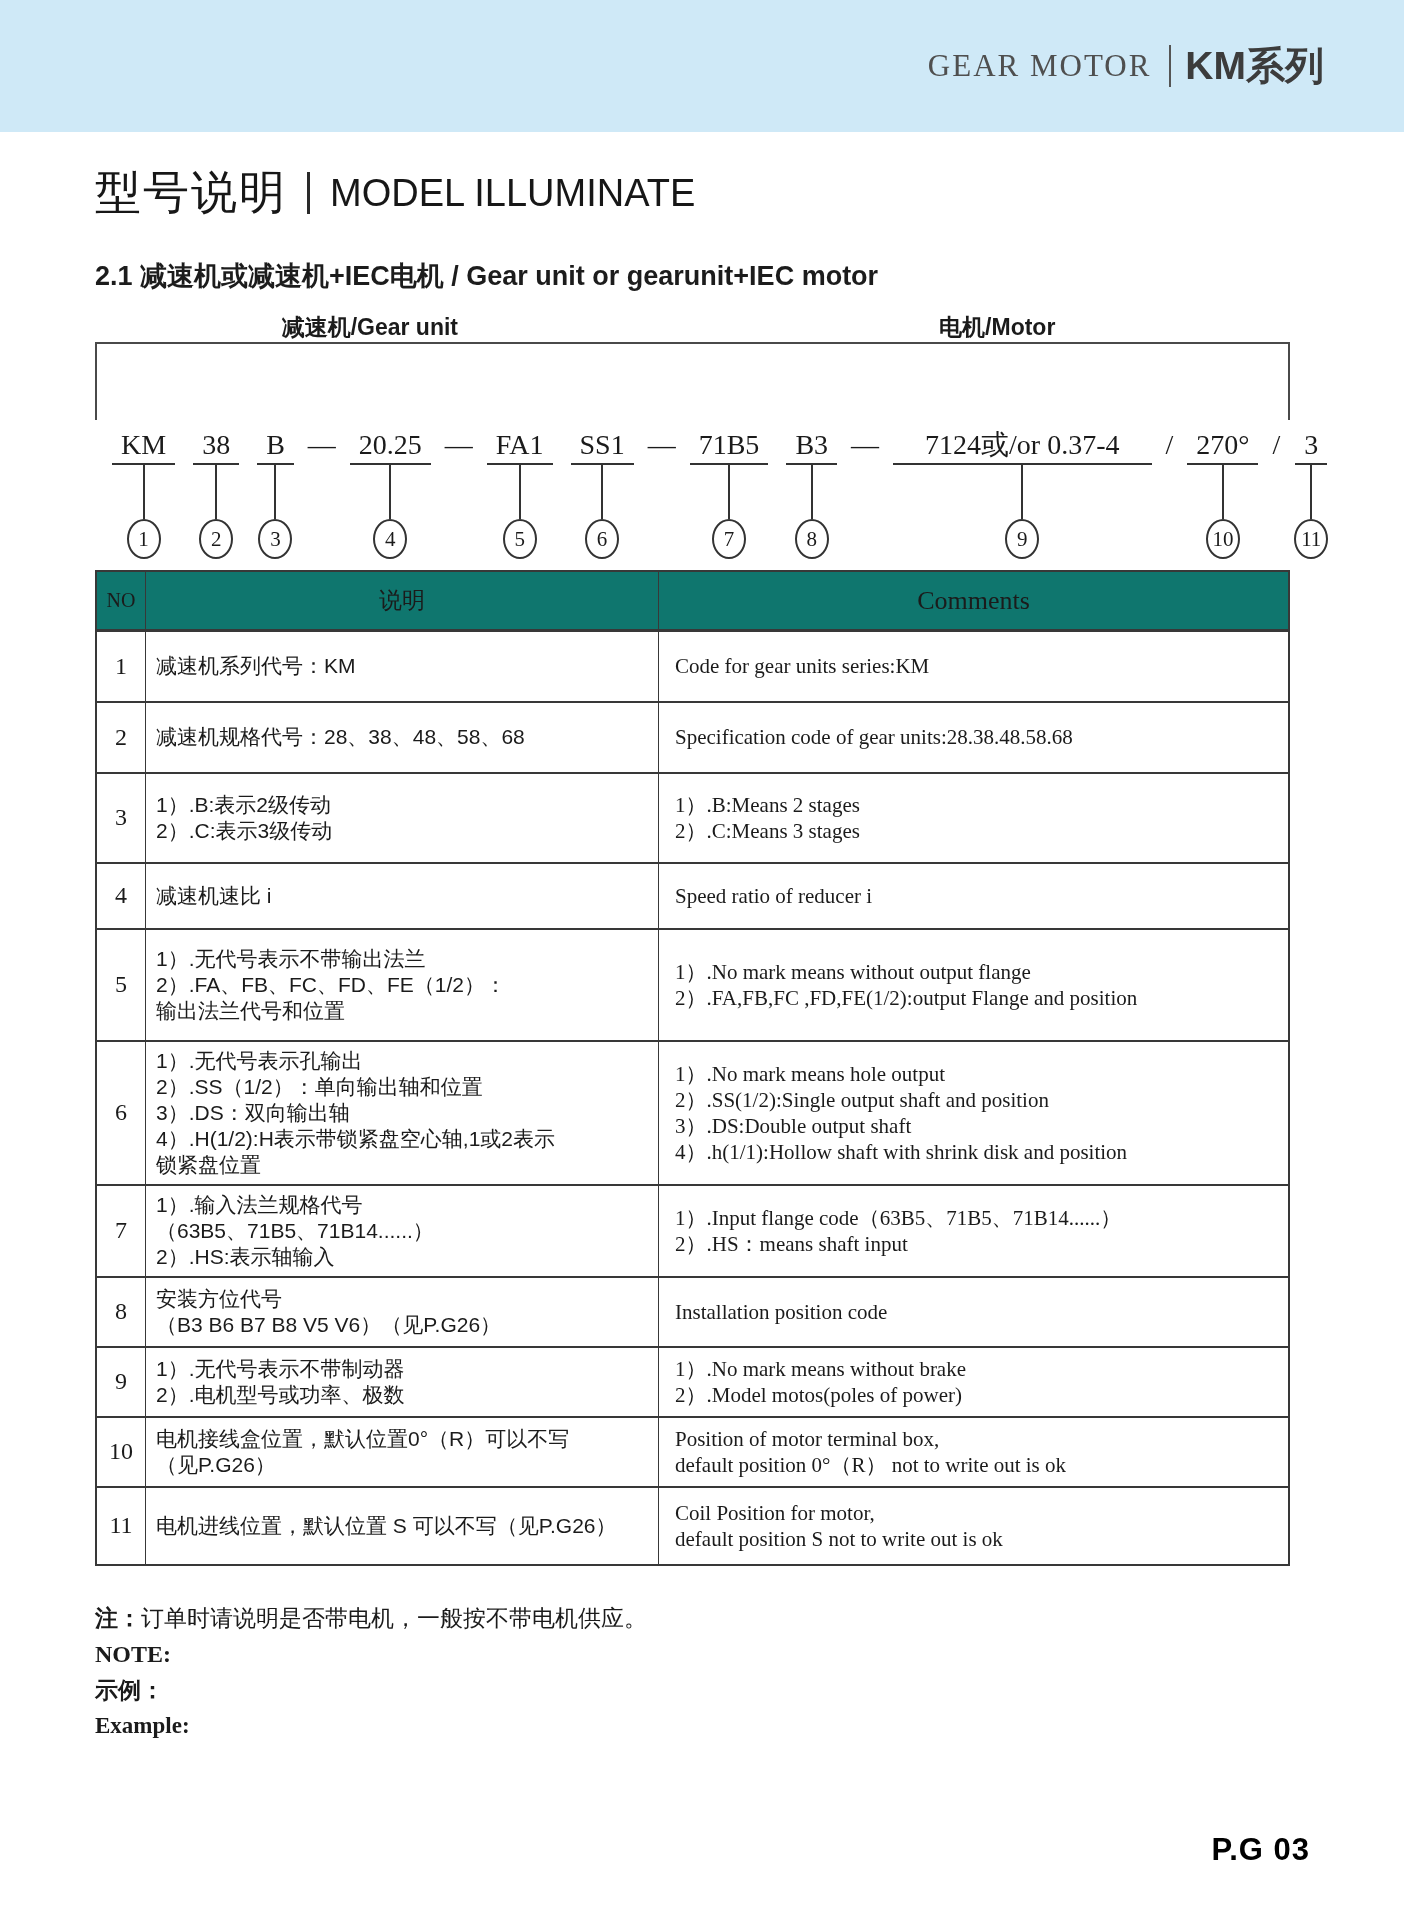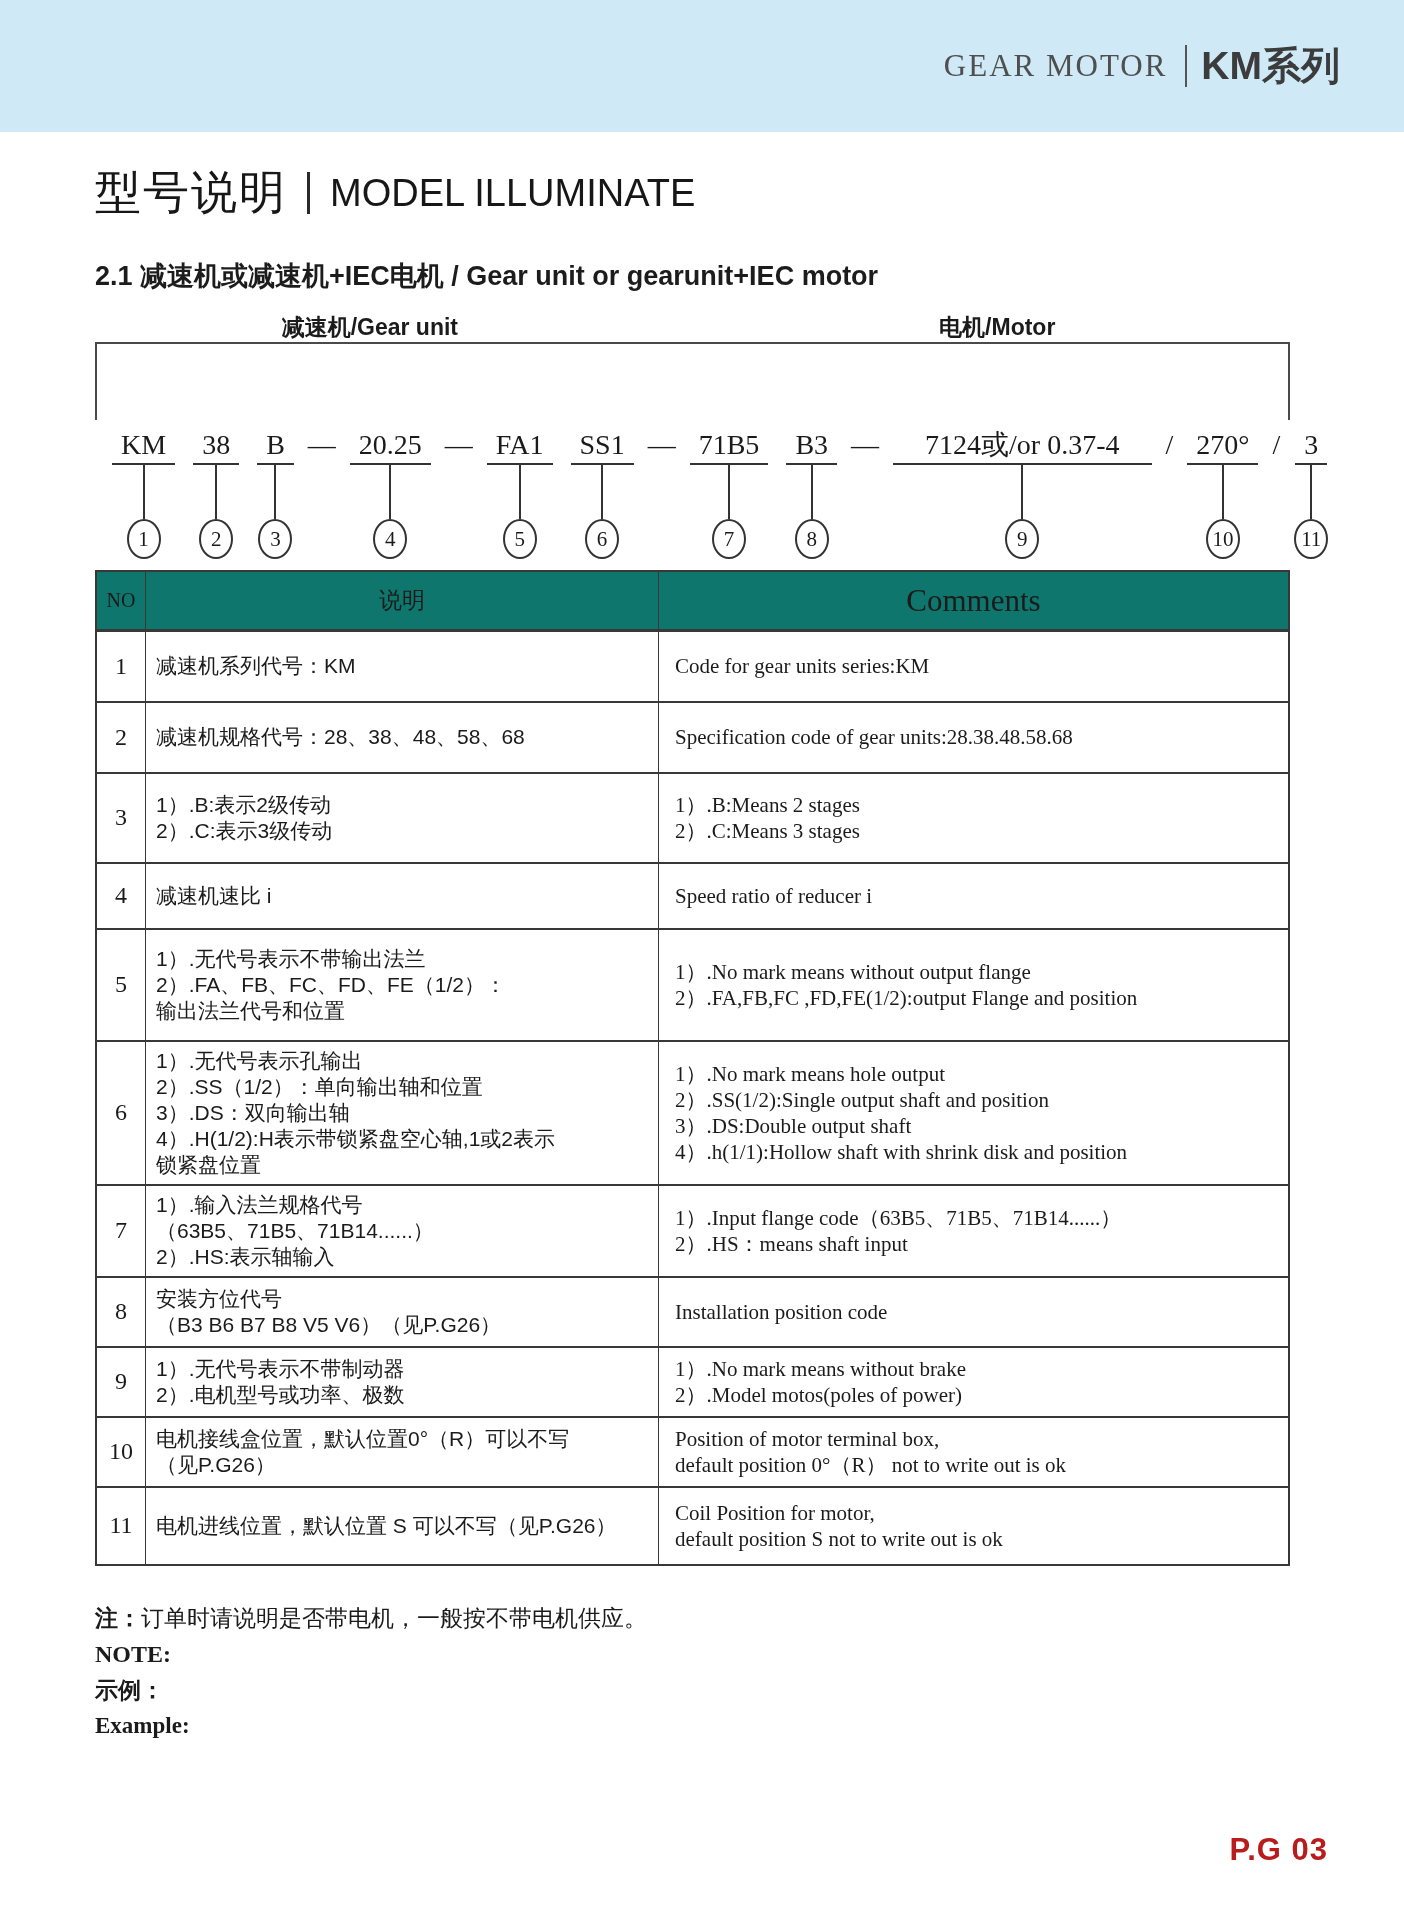--- a/index.html
+++ b/index.html
@@ -5,21 +5,21 @@
   html,body{margin:0;padding:0;}
   body{
     width:1404px;height:1920px;background:#ffffff;overflow:hidden;
     font-family:"Liberation Sans","DejaVu Sans",sans-serif;color:#1b1b1b;
     position:relative;
   }
   
   .top-band{
     height:132px;background:#cfe9f7;
     display:flex;align-items:center;justify-content:flex-end;
-    padding-right:64px;box-sizing:border-box;
+    padding-right:80px;box-sizing:border-box;
   }
   .hdr-en{
     font-family:"Liberation Serif","DejaVu Serif",serif;
     font-size:31px;color:#4f4f4f;letter-spacing:2px;
   }
   .hdr-divider{
     display:inline-block;width:2px;height:42px;background:#555;
     margin:0 14px 0 18px;
   }
   .hdr-cn{font-size:39px;font-weight:bold;color:#3c3c3c;}
@@ -73,21 +73,21 @@
   .spec-table{
     width:100%;border-collapse:collapse;margin-top:4px;
     border:2px solid #383838;
   }
   .spec-table th{
     background:#0f766e;border:1px solid #383838;border-top:2px solid #383838;
     border-bottom:3px solid #383838;height:55px;font-weight:normal;
   }
   .spec-table th.col-no{font-family:"Liberation Serif","DejaVu Serif",serif;font-size:20px;}
   .spec-table th.col-cn{font-size:23px;}
-  .spec-table th.col-en{font-family:"Liberation Serif","DejaVu Serif",serif;font-size:31px;}
+  .spec-table th.col-en{font-family:"Liberation Serif","DejaVu Serif",serif;font-size:26px;}
   .spec-table td{
     border:1px solid #383838;border-top:2px solid #383838;border-bottom:2px solid #383838;
     vertical-align:middle;
   }
   td.cell-no{
     text-align:center;font-family:"Liberation Serif","DejaVu Serif",serif;font-size:24px;
     width:46px;
   }
   td.cell-cn{padding:6px 10px;font-size:21px;width:492px;}
   td.cell-en{
@@ -110,22 +110,22 @@
   .notes p{margin:0;line-height:36px;}
   .note-cn{font-size:23px;}
   .note-cn b{font-weight:bold;}
   .note-label{font-family:"Liberation Serif","DejaVu Serif",serif;font-weight:bold;font-size:24px;}
   .note-en{font-family:"Liberation Serif","DejaVu Serif",serif;font-size:23px;}
   .example-cn{font-size:23px;font-weight:bold;}
   .example-label{font-family:"Liberation Serif","DejaVu Serif",serif;font-weight:bold;font-size:23px;}
   .example-value{font-family:"Liberation Serif","DejaVu Serif",serif;font-weight:bold;font-size:24px;}
   
   .footer-page{
-    position:absolute;top:1832px;right:76px;
-    font-size:31px;font-weight:bold;color:#b91c1c;letter-spacing:1px;
+    position:absolute;top:1832px;right:94px;
+    font-size:31px;font-weight:bold;color:#000000;letter-spacing:1px;
   }
 </style>
 </head>
 <body>
 
 <div class="page">
 
   <div class="top-band">
     <span class="hdr-en">GEAR MOTOR</span>
     <span class="hdr-divider"></span>

